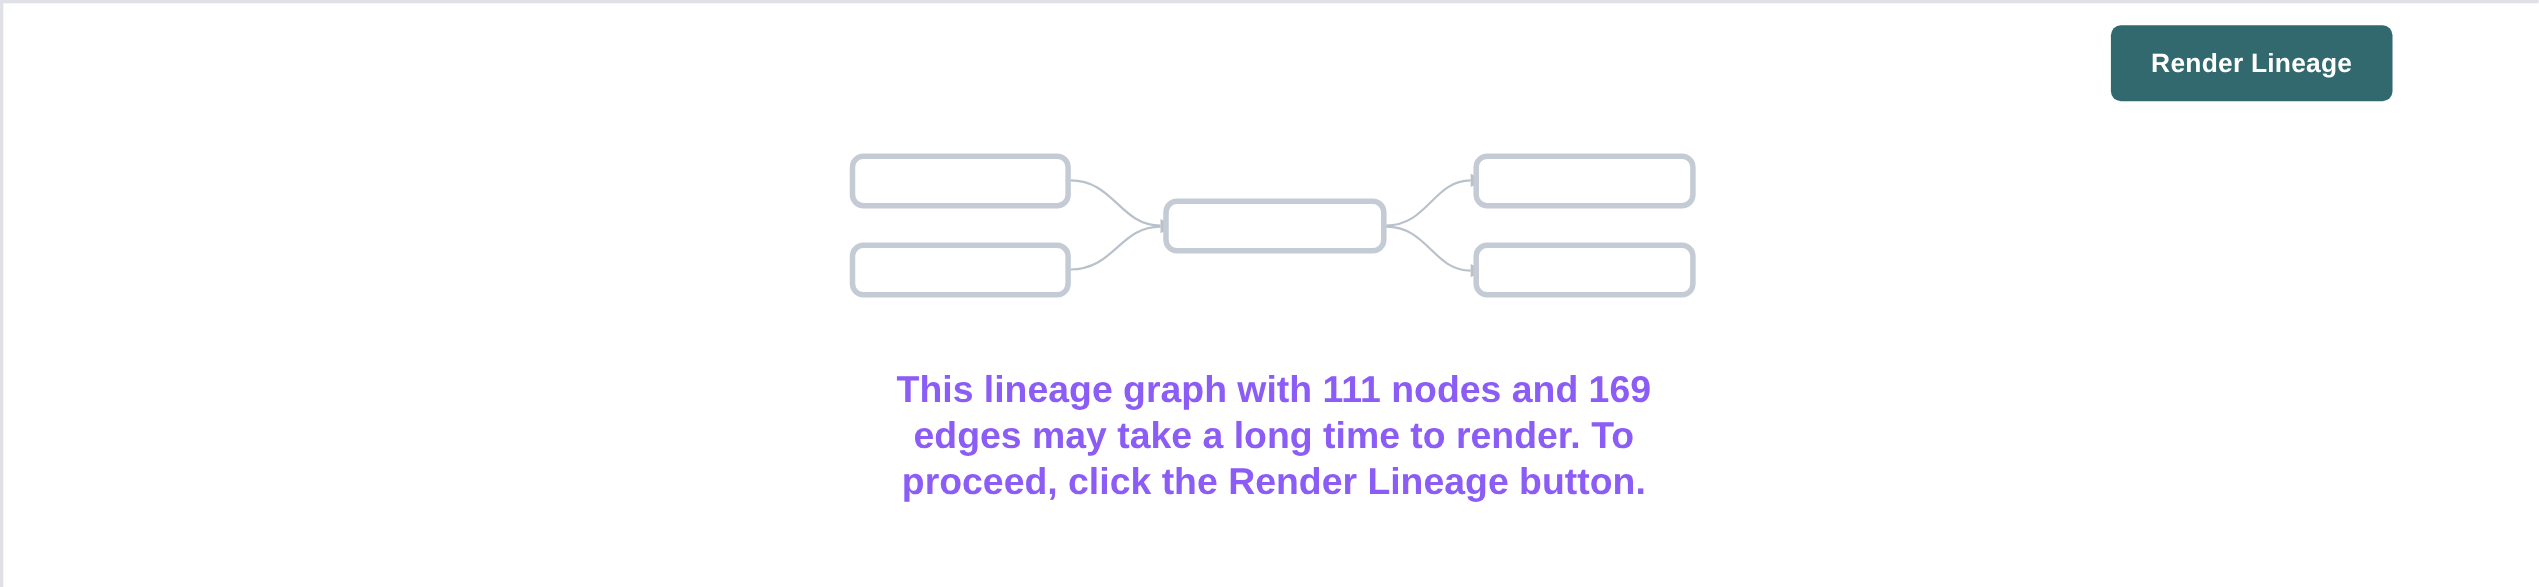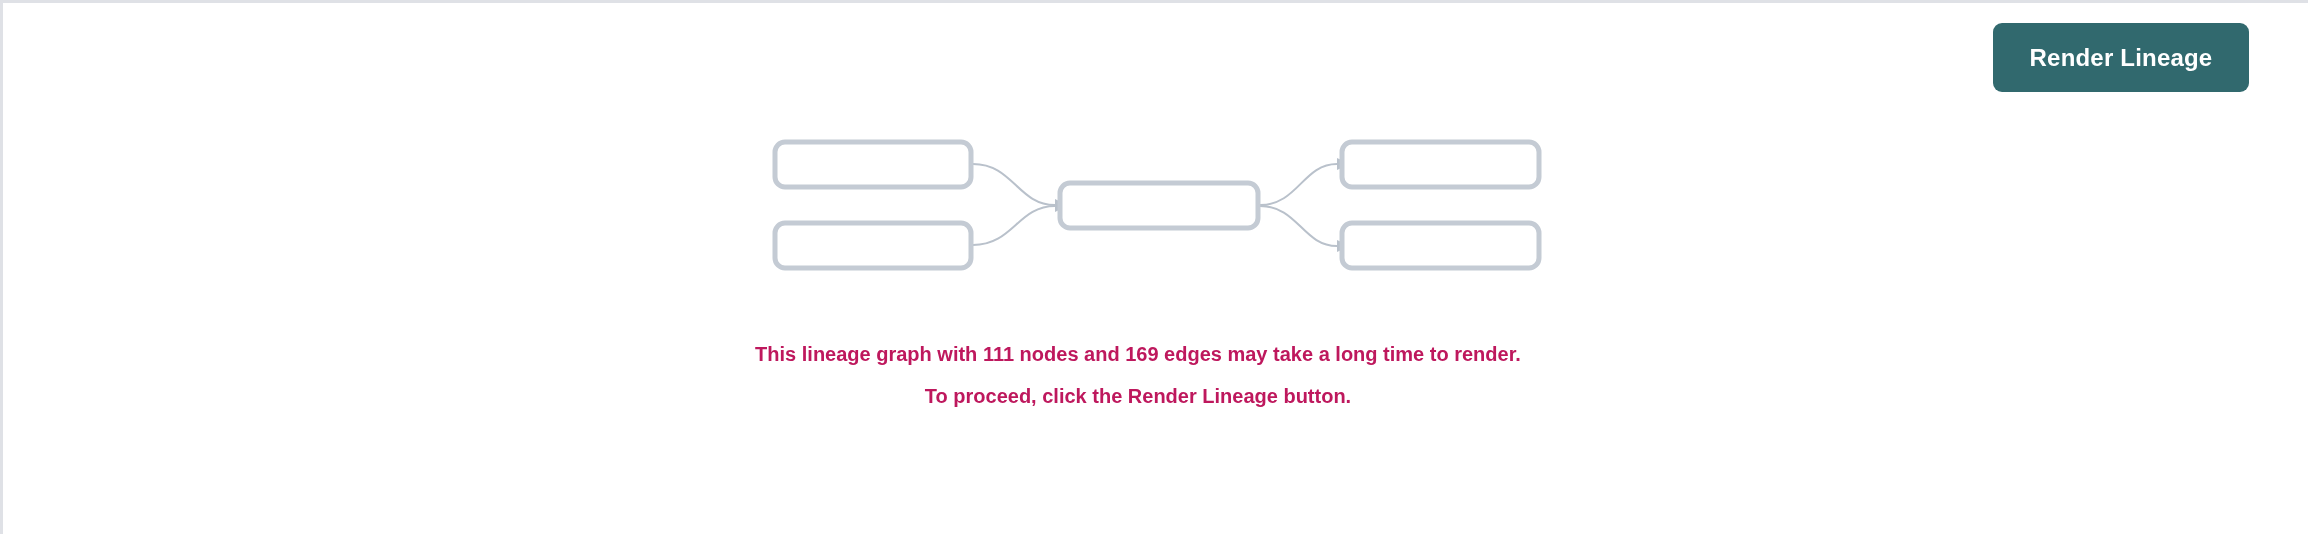--- a/index.html
+++ b/index.html
@@ -15,21 +15,21 @@
     width: 2308px;
     height: 534px;
     background: #ffffff;
     border-top: 3px solid #dfe1e6;
     border-left: 3px solid #dfe1e6;
     box-sizing: border-box;
     overflow: hidden;
   }
   .render-button {
     position: absolute;
-    left: 1990px;
+    left: 1916px;
     top: 20px;
     width: 256px;
     height: 69px;
     background: #31696e;
     color: #ffffff;
     border: none;
     border-radius: 9px;
     font-family: "Liberation Sans", sans-serif;
     font-size: 24px;
     font-weight: bold;
@@ -60,27 +60,27 @@
   .edge-path {
     fill: none;
     stroke: #b9c1cb;
     stroke-width: 2;
   }
   .edge-head {
     fill: #b9c1cb;
   }
   .warning-message {
     position: absolute;
-    left: 750px;
+    left: 770px;
     top: 330px;
     width: 770px;
     text-align: center;
-    color: #be185d;
+    color: #8b5cf6;
     font-family: "Liberation Sans", sans-serif;
-    font-size: 20px;
+    font-size: 34px;
     font-weight: bold;
     line-height: 42px;
   }
 </style>
 </head>
 <body>
 
 <div class="screen">
 
   <button class="render-button">Render Lineage</button>

